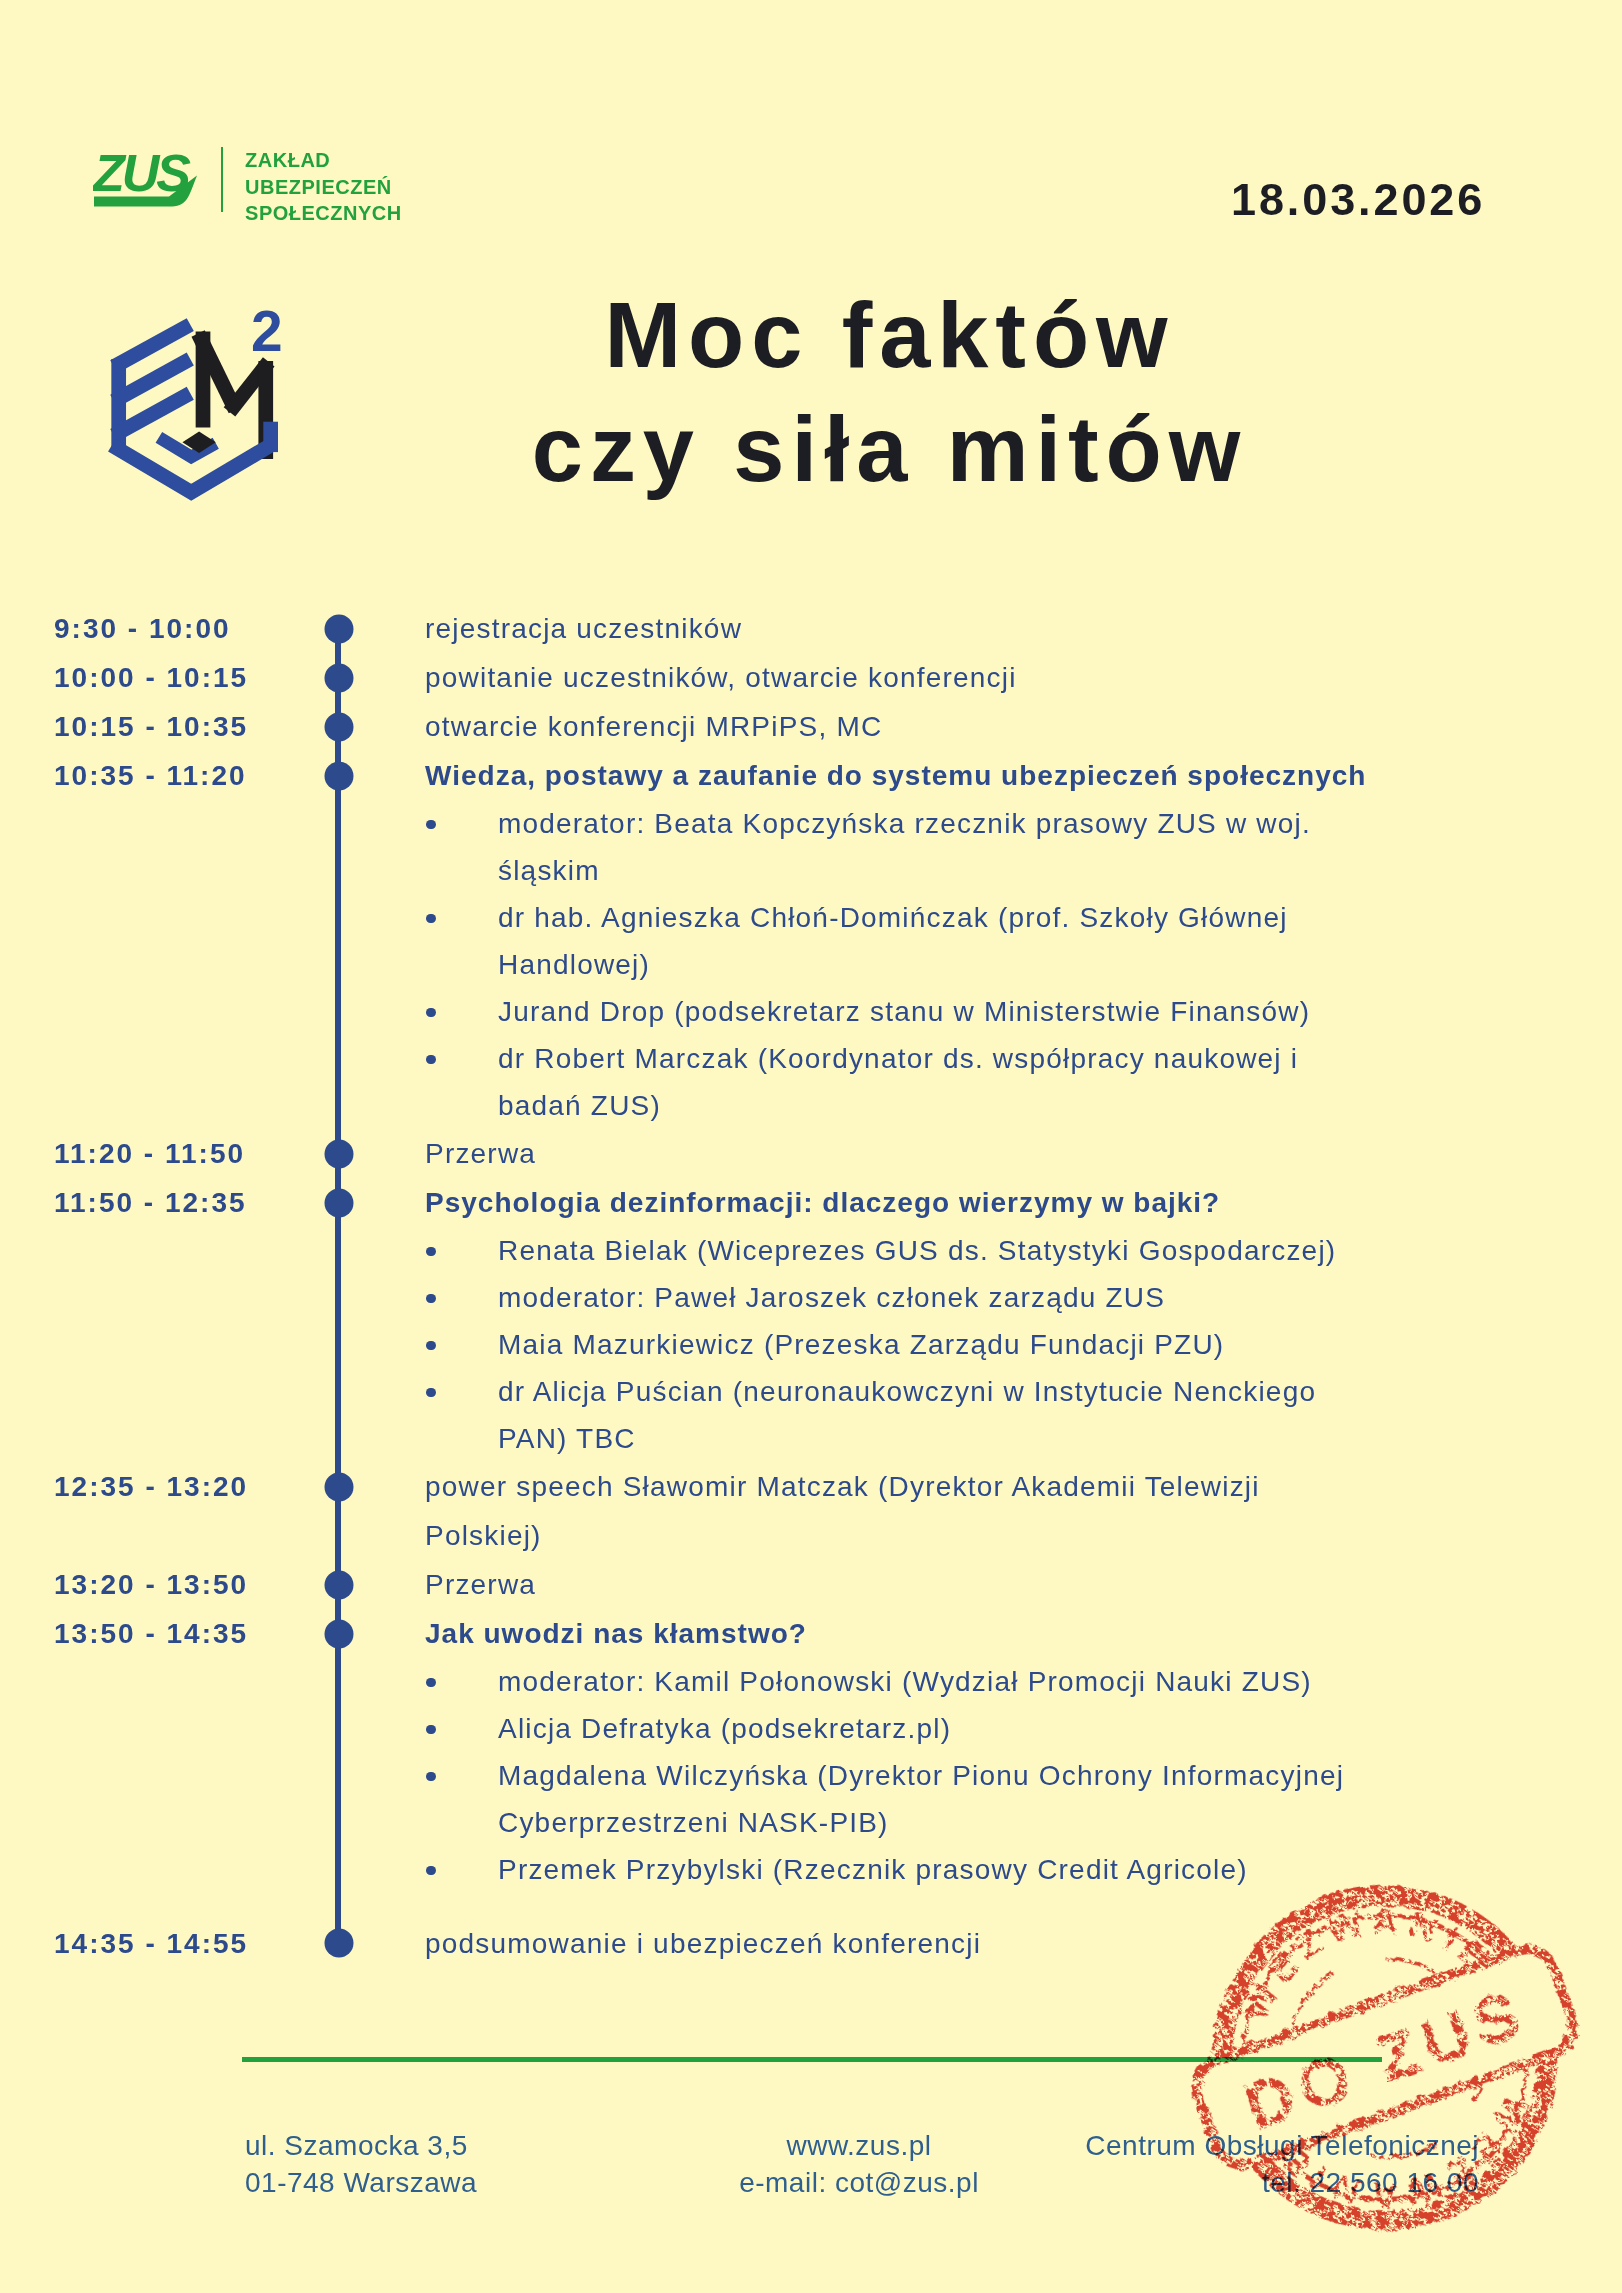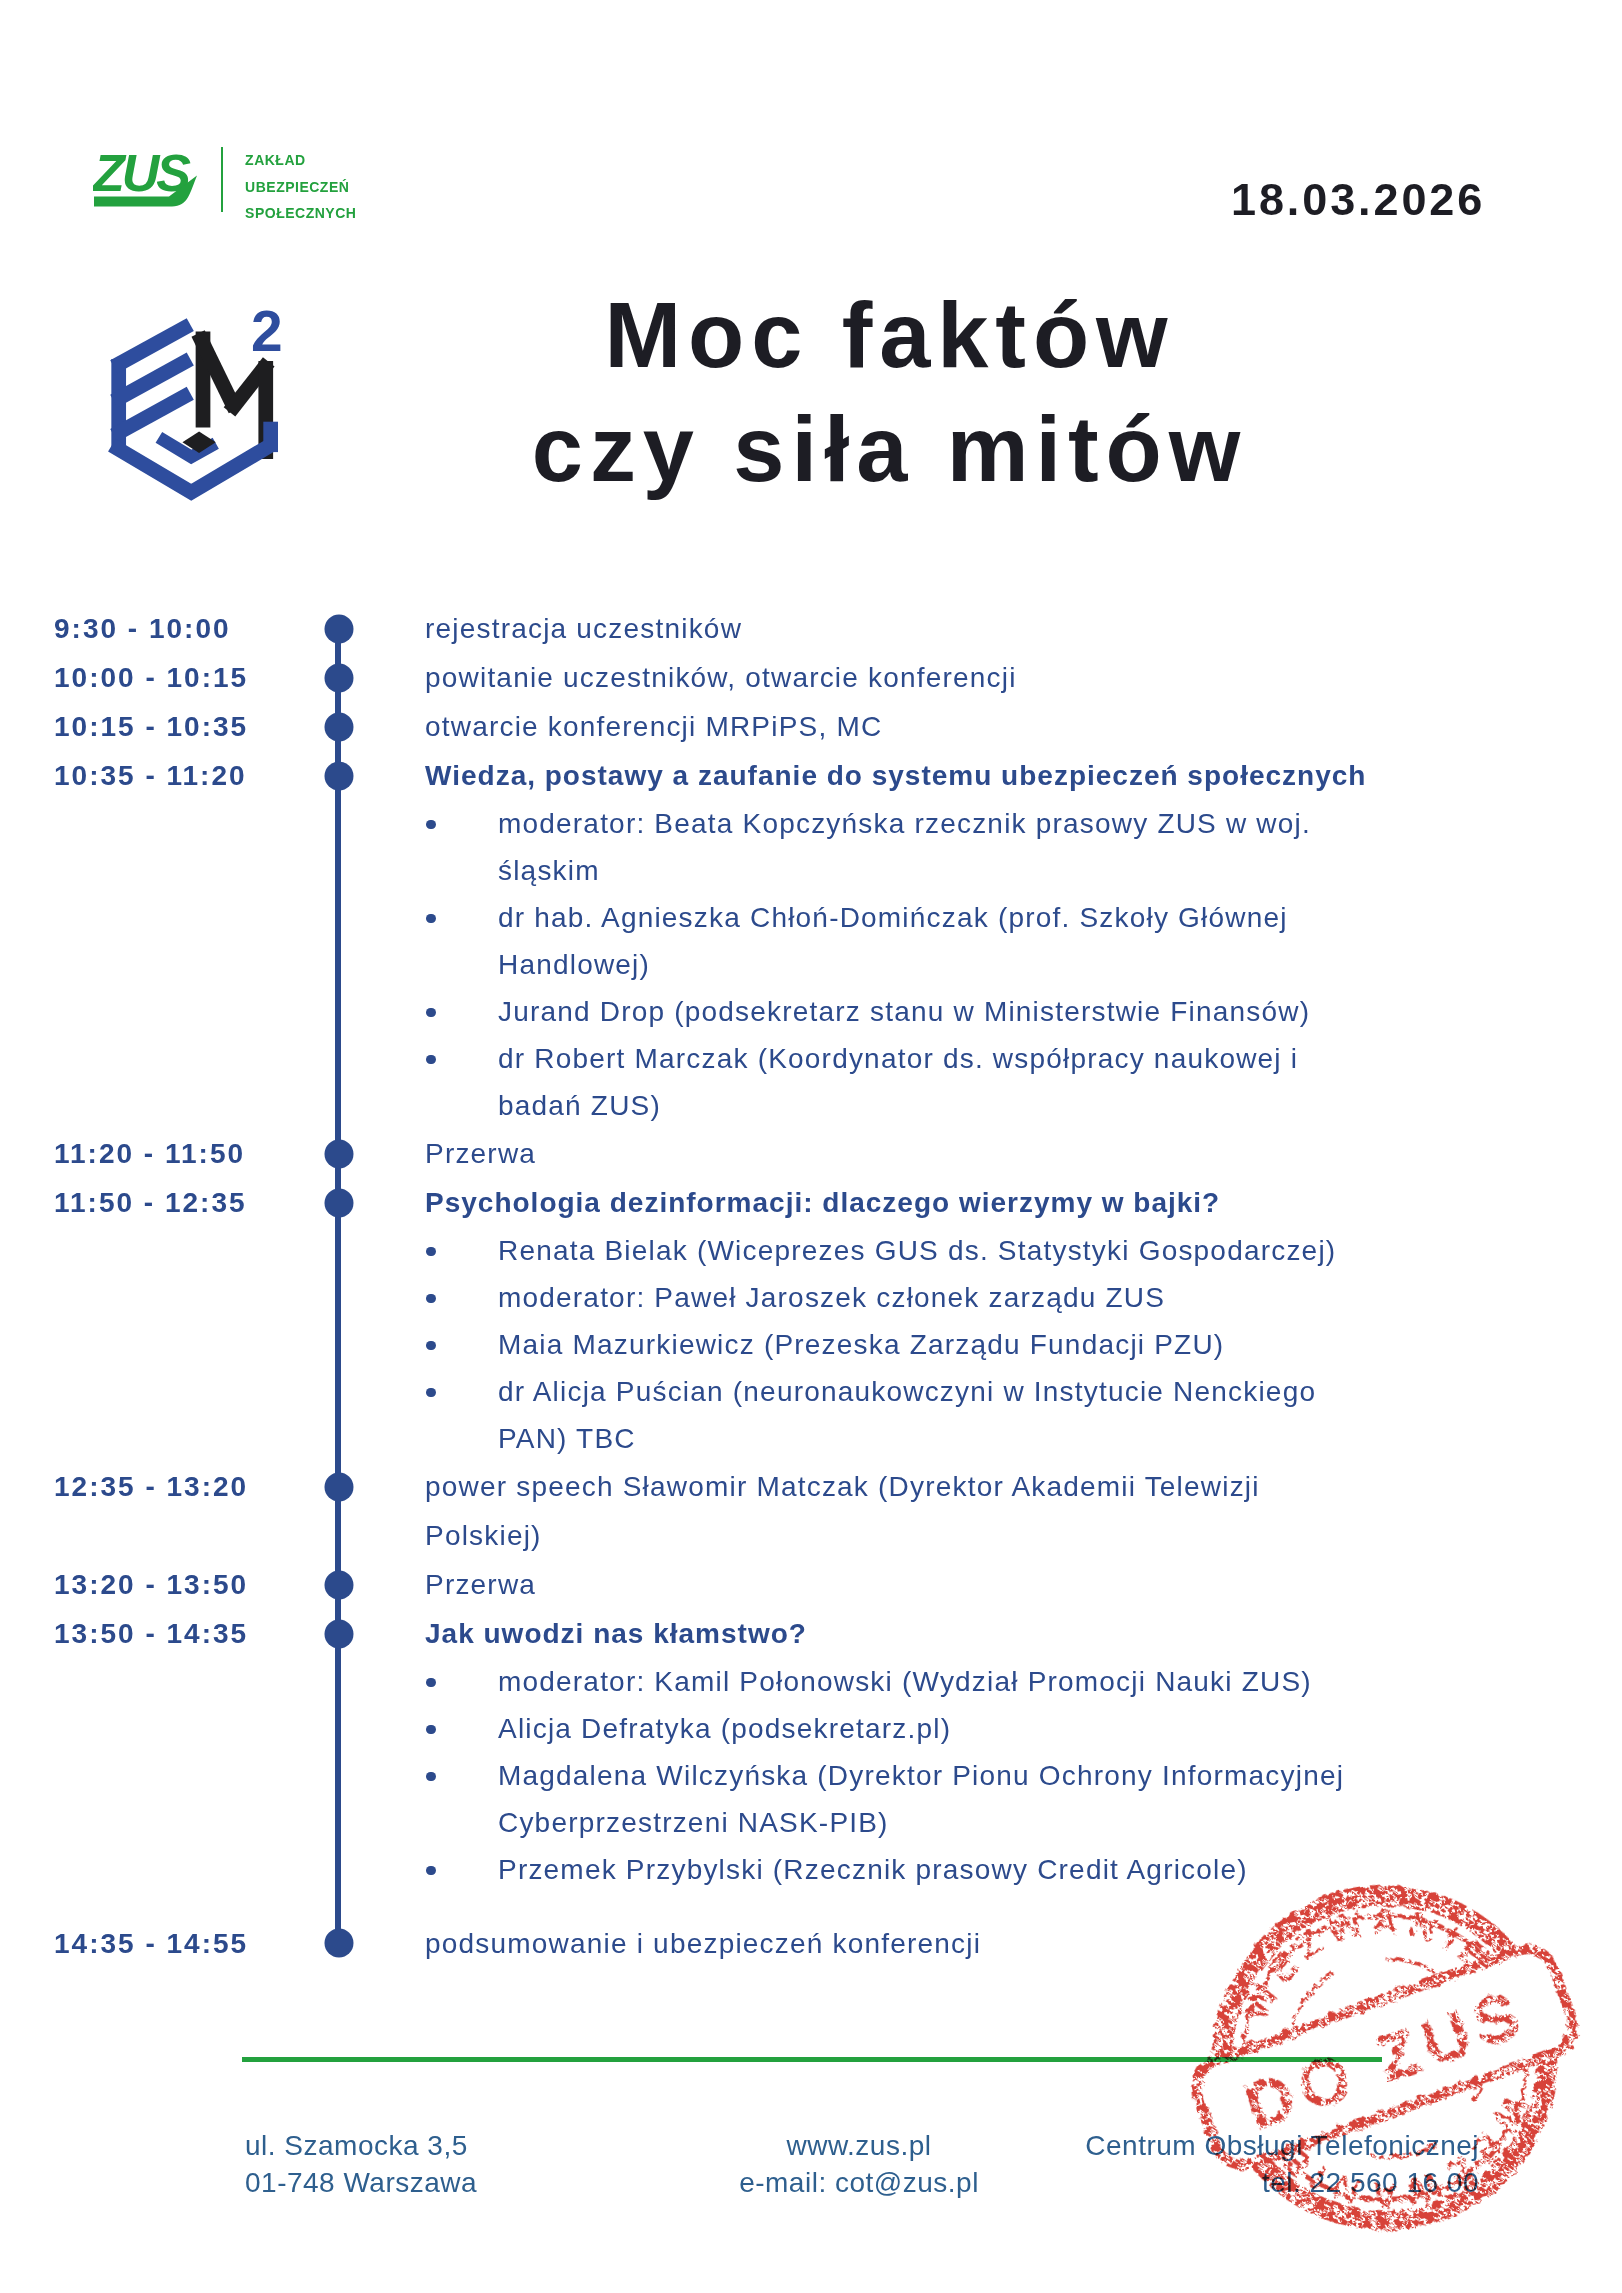--- a/index.html
+++ b/index.html
@@ -2,30 +2,30 @@
 <html style="--green: #23A13E; --blue: #2C4A8C; --steel: #2E5F8E; --dark: #1D1D24; --red: #D5382D; --logo_blue: #2E4D9E; --logo_black: #1E1E20;"><head>
 <meta charset="utf-8">
 <style>
   :root{
     --green:#23A13E; --blue:#2C4A8C; --steel:#2E5F8E; --dark:#1D1D24;
     --red:#D5382D; --logo_blue:#2E4D9E; --logo_black:#1E1E20;
   }
   *{margin:0;padding:0;box-sizing:border-box;}
   html,body{background:#888;}
   .page{
-    position:relative; width:1622px; height:2294px; background:#ffffff;
+    position:relative; width:1622px; height:2294px; background:#fef9c3;
     margin:0 auto; overflow:hidden;
     font-family:"Liberation Sans", sans-serif;
   }
   
   .zus-wrap{position:absolute; left:93px; top:145px; display:flex; align-items:flex-start; gap:21.6px;}
   .zus-logotype{width:106px; height:69px;}
   .zus-sep{width:2.9px; height:65px; background:var(--green); margin-top:2px;}
   .zus-org{display:flex; flex-direction:column; justify-content:center; padding-top:2px;}
-  .zus-org div{font-size:14px; line-height:26.5px; font-weight:600; letter-spacing:0.5px; color:var(--green);}
+  .zus-org div{font-size:20px; line-height:26.5px; font-weight:600; letter-spacing:0.5px; color:var(--green);}
   .page-date{
     position:absolute; left:1231px; top:174px; width:294px;
     font-size:45px; font-weight:800; letter-spacing:2.9px; color:var(--dark); white-space:nowrap;
   }
   
   .em2-logo{position:absolute; left:98px; top:306px; width:211px; height:201px;}
   .main-title{
     position:absolute; left:311px; top:278px; width:1157px; text-align:center;
     font-size:92px; font-weight:800; line-height:114px; letter-spacing:6.9px; color:var(--dark);
   }

